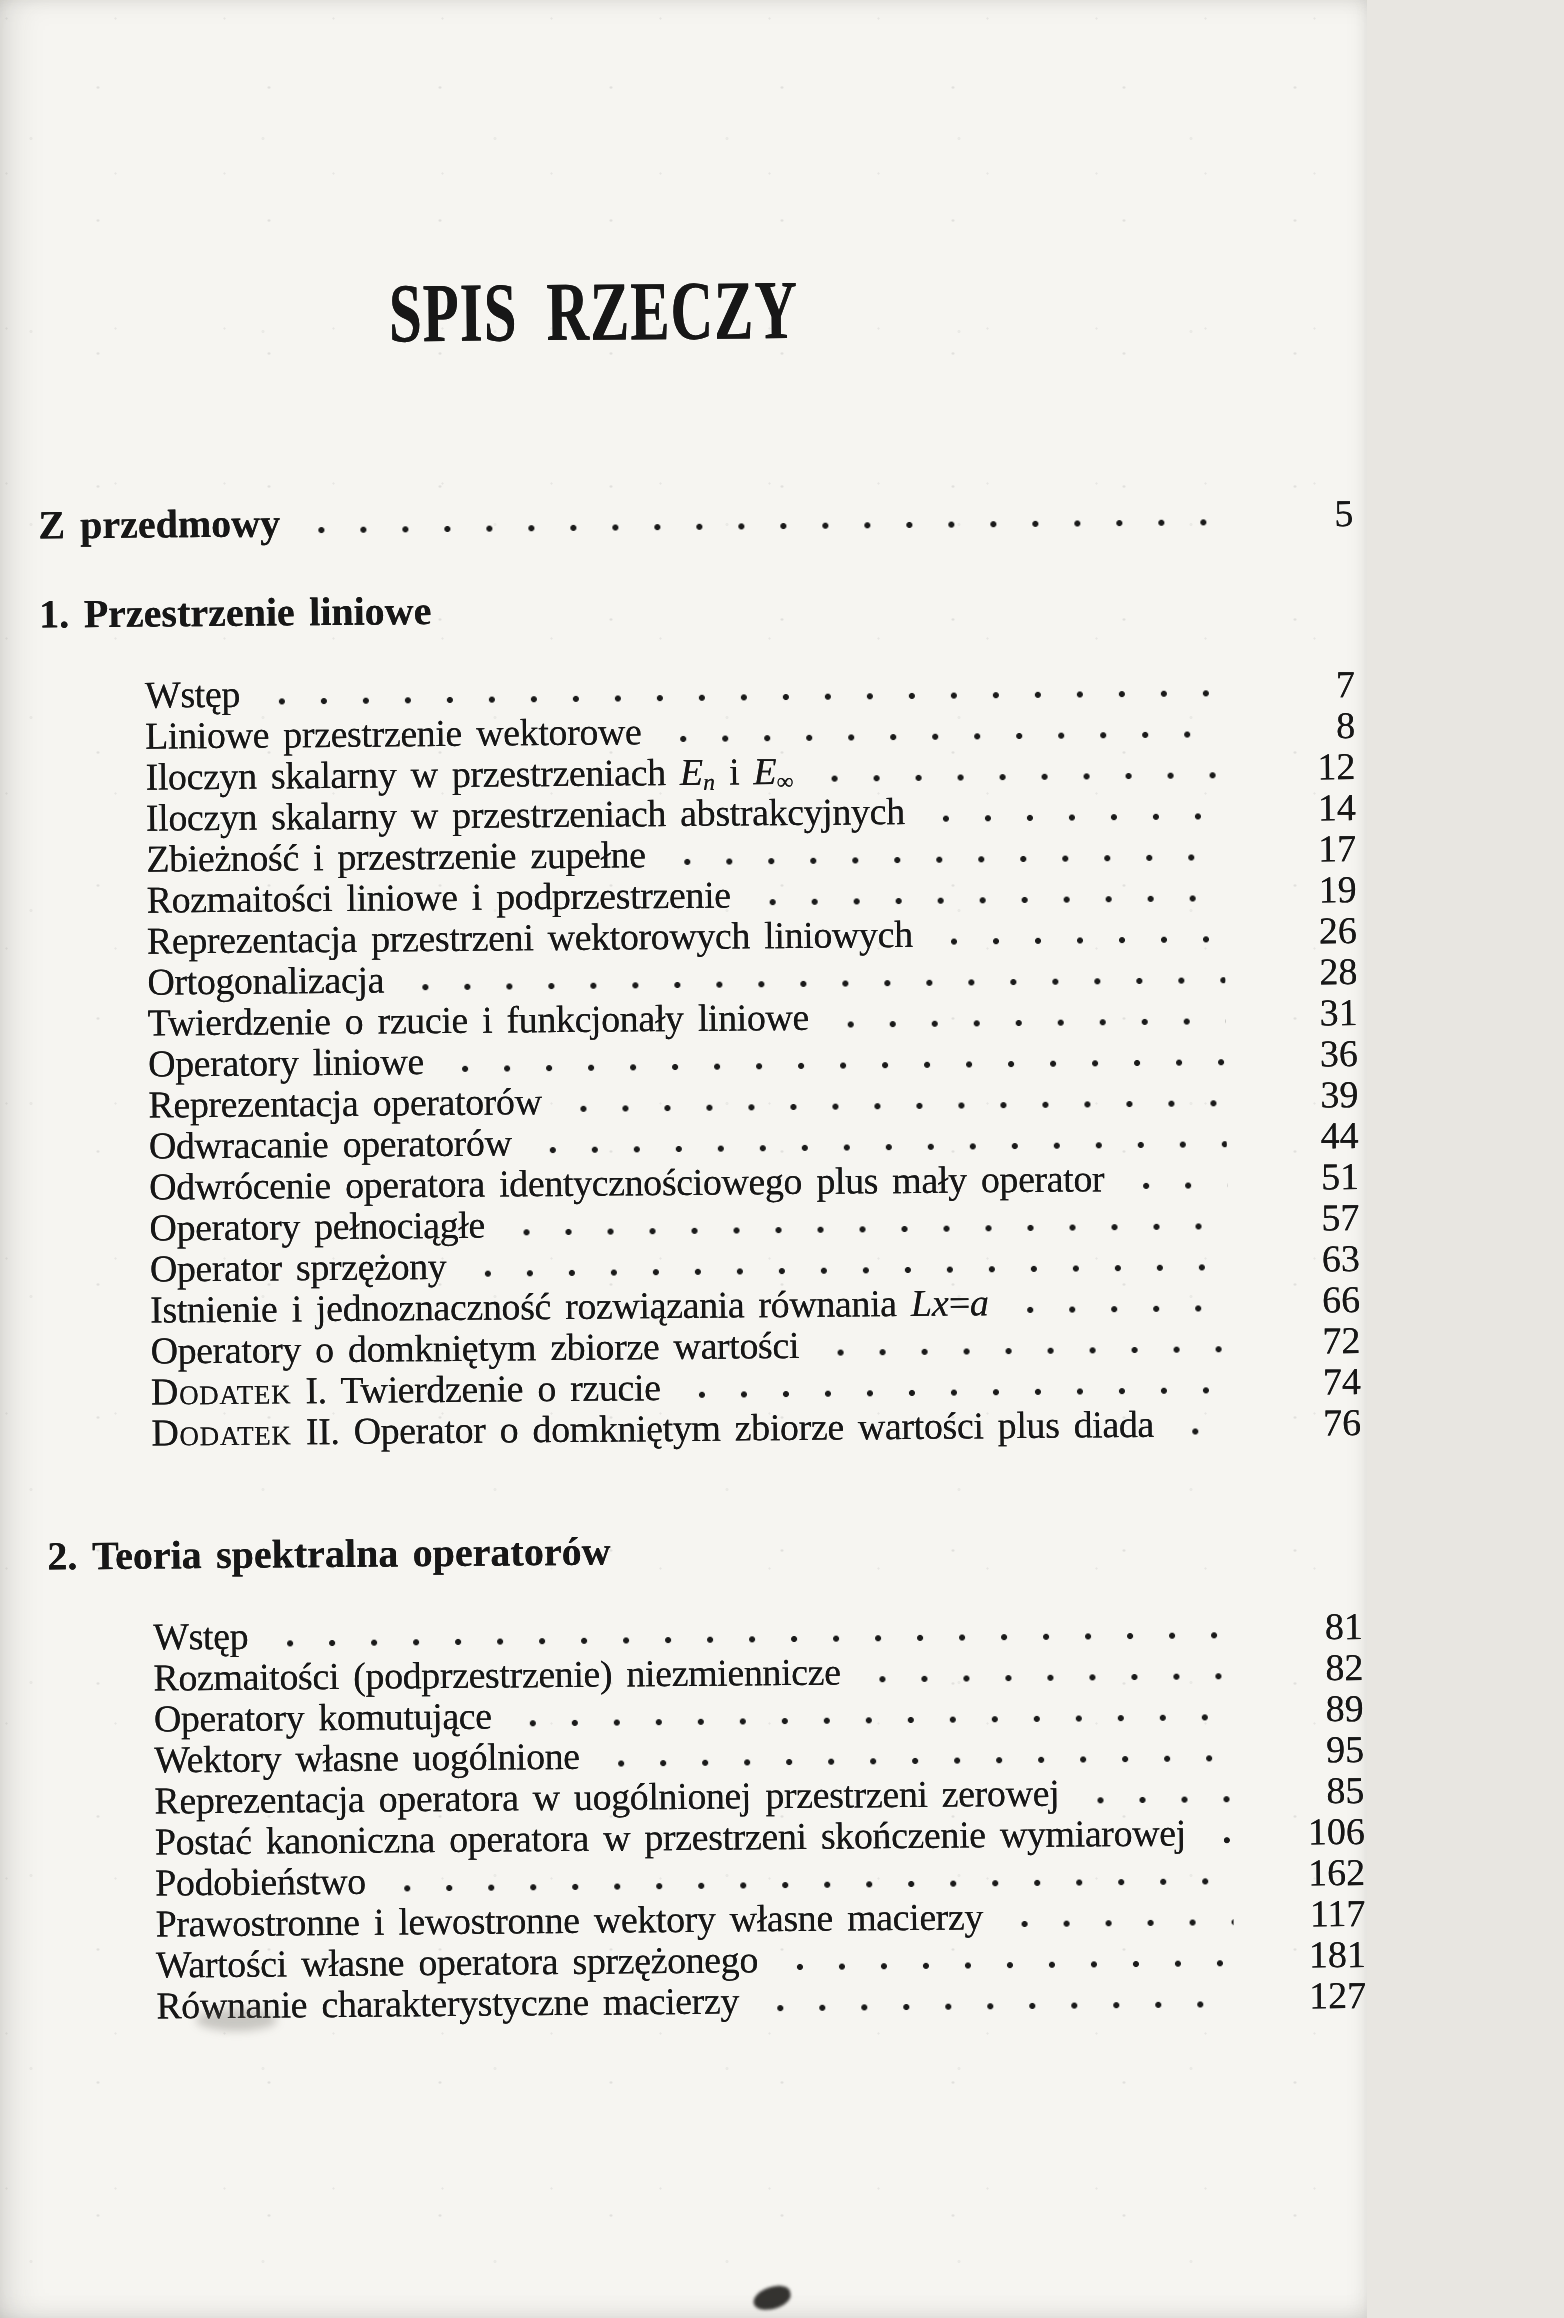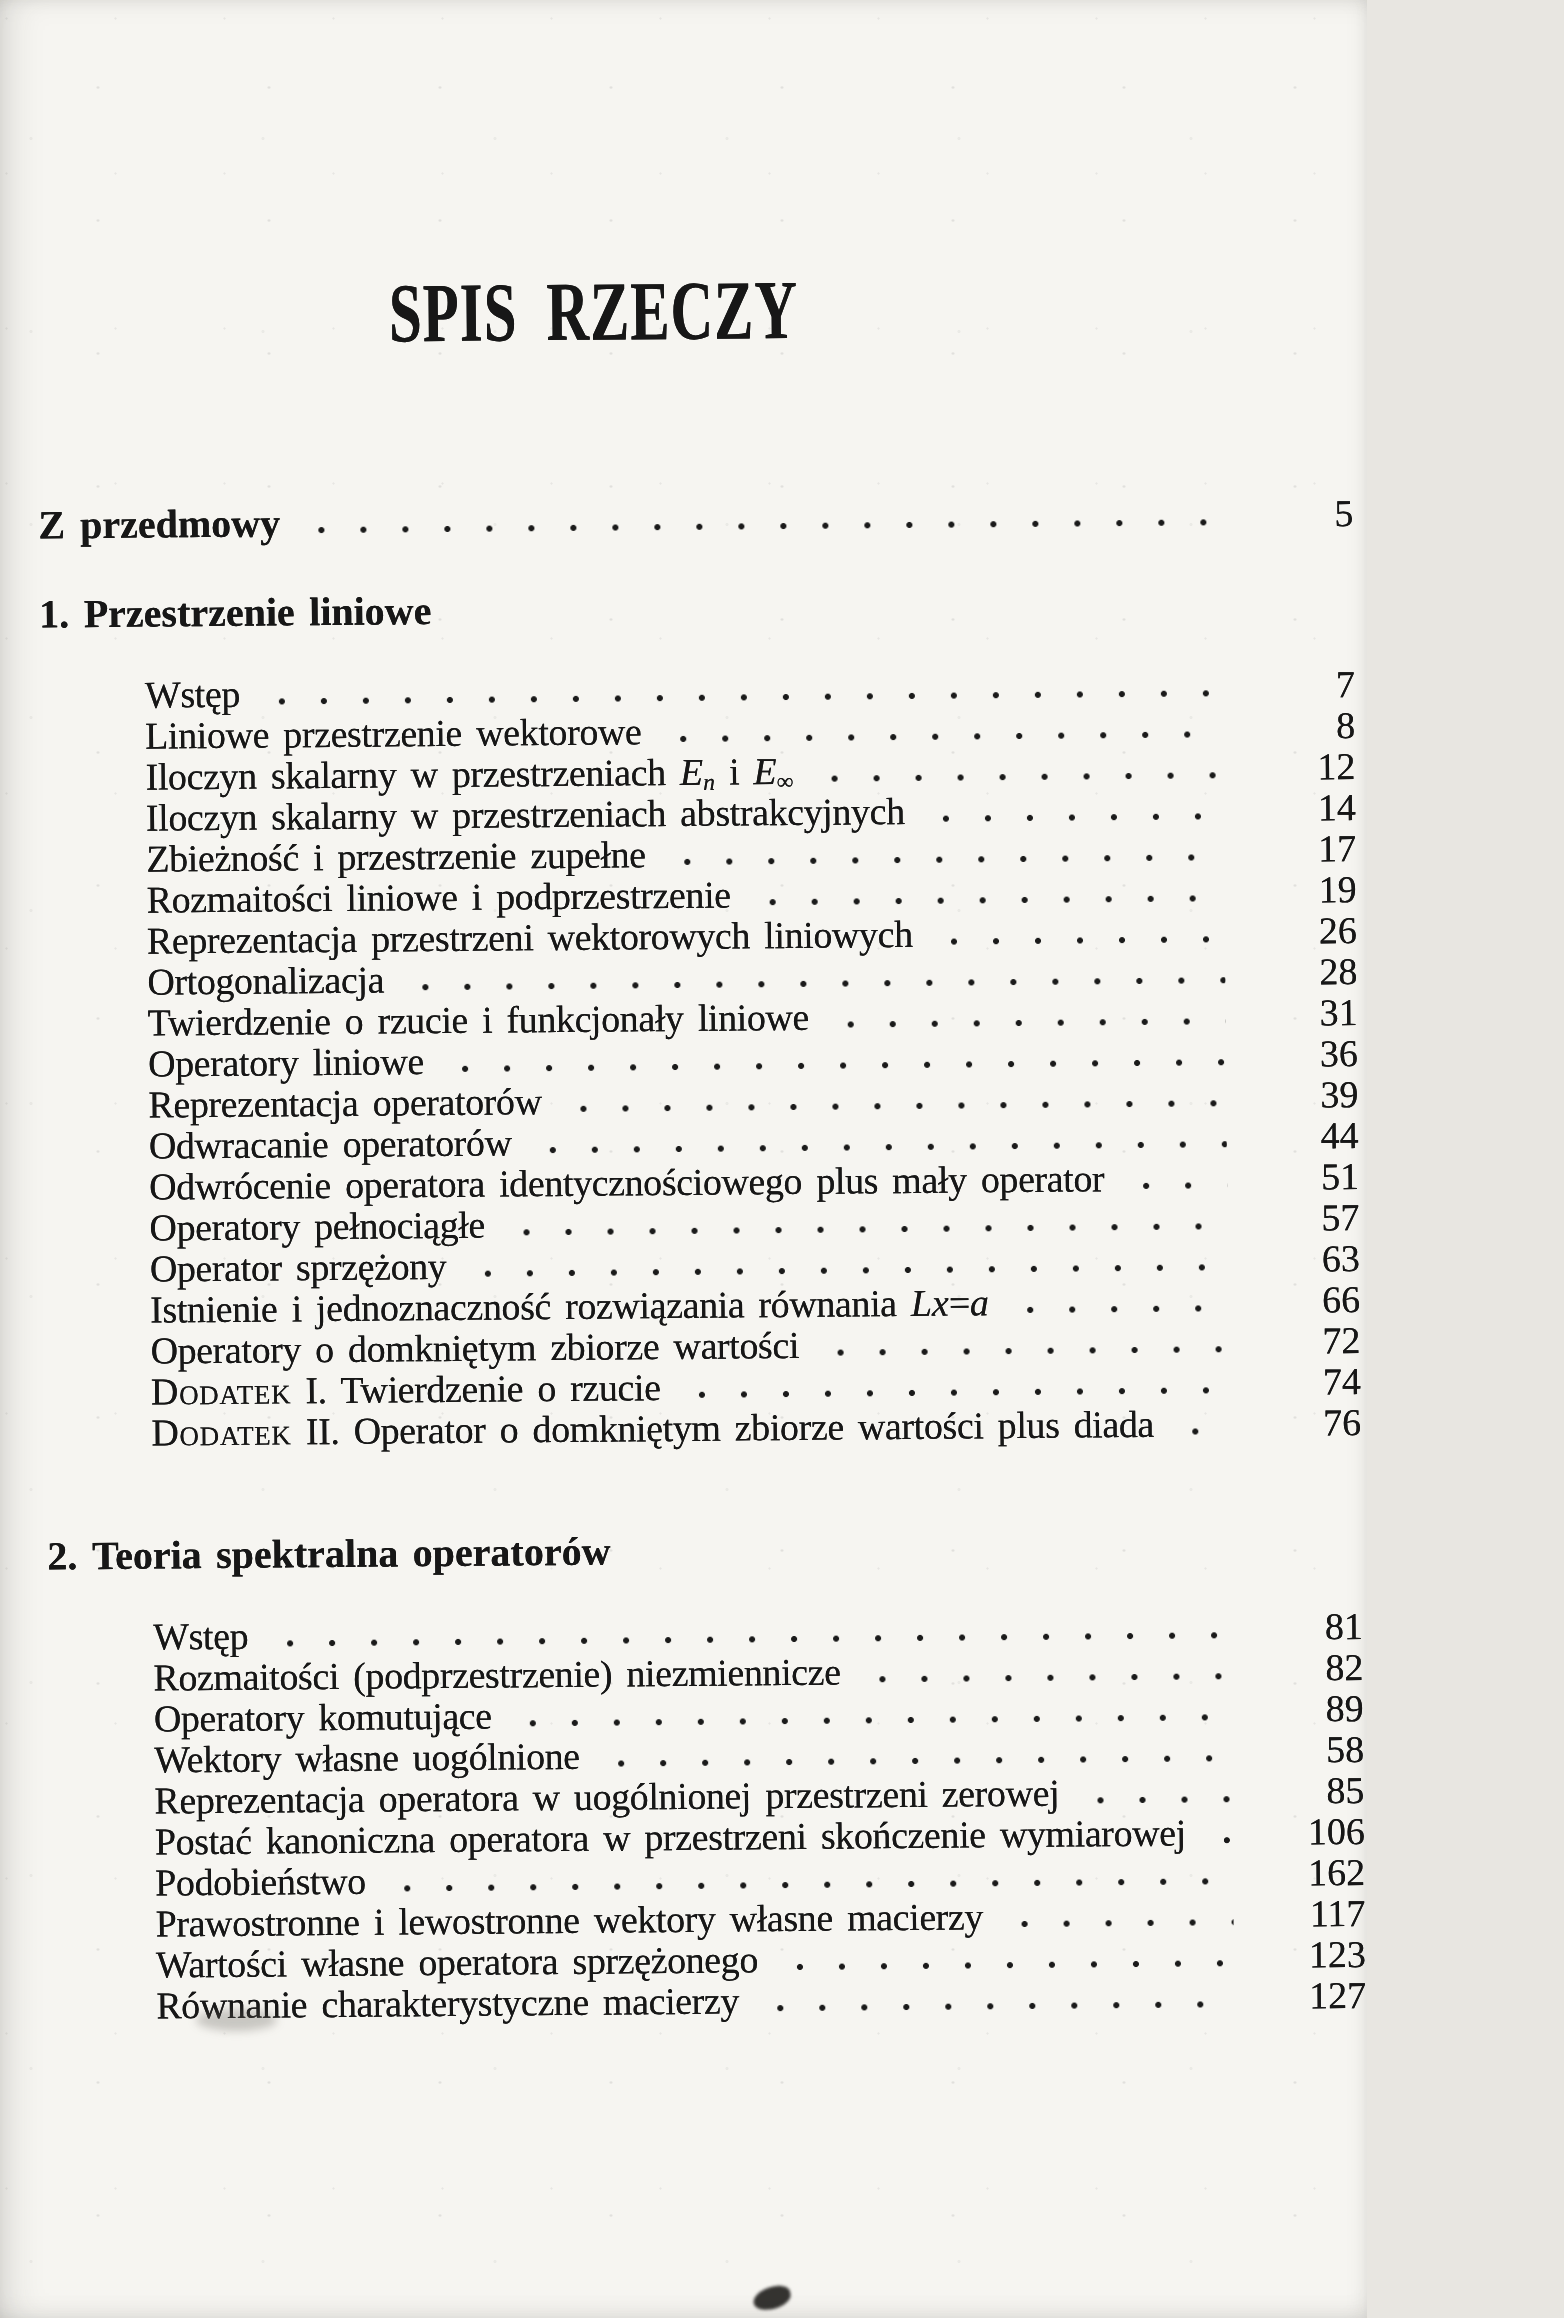--- a/index.html
+++ b/index.html
@@ -217,21 +217,21 @@
               <span class="page-num">82</span>
             </div>
             <div class="row">
               <span class="label">Operatory komutujące</span>
               <span class="leader"></span>
               <span class="page-num">89</span>
             </div>
             <div class="row">
               <span class="label">Wektory własne uogólnione</span>
               <span class="leader"></span>
-              <span class="page-num">58</span>
+              <span class="page-num">95</span>
             </div>
             <div class="row">
               <span class="label">Reprezentacja operatora w uogólnionej przestrzeni zerowej</span>
               <span class="leader"></span>
               <span class="page-num">85</span>
             </div>
             <div class="row">
               <span class="label">Postać kanoniczna operatora w przestrzeni skończenie wymiarowej</span>
               <span class="leader"></span>
               <span class="page-num">106</span>
@@ -242,21 +242,21 @@
               <span class="page-num">162</span>
             </div>
             <div class="row">
               <span class="label">Prawostronne i lewostronne wektory własne macierzy</span>
               <span class="leader"></span>
               <span class="page-num">117</span>
             </div>
             <div class="row">
               <span class="label">Wartości własne operatora sprzężonego</span>
               <span class="leader"></span>
-              <span class="page-num">123</span>
+              <span class="page-num">181</span>
             </div>
             <div class="row">
               <span class="label">Równanie charakterystyczne macierzy</span>
               <span class="leader"></span>
               <span class="page-num">127</span>
             </div>
           </div>
         </section>
       </div>
 

